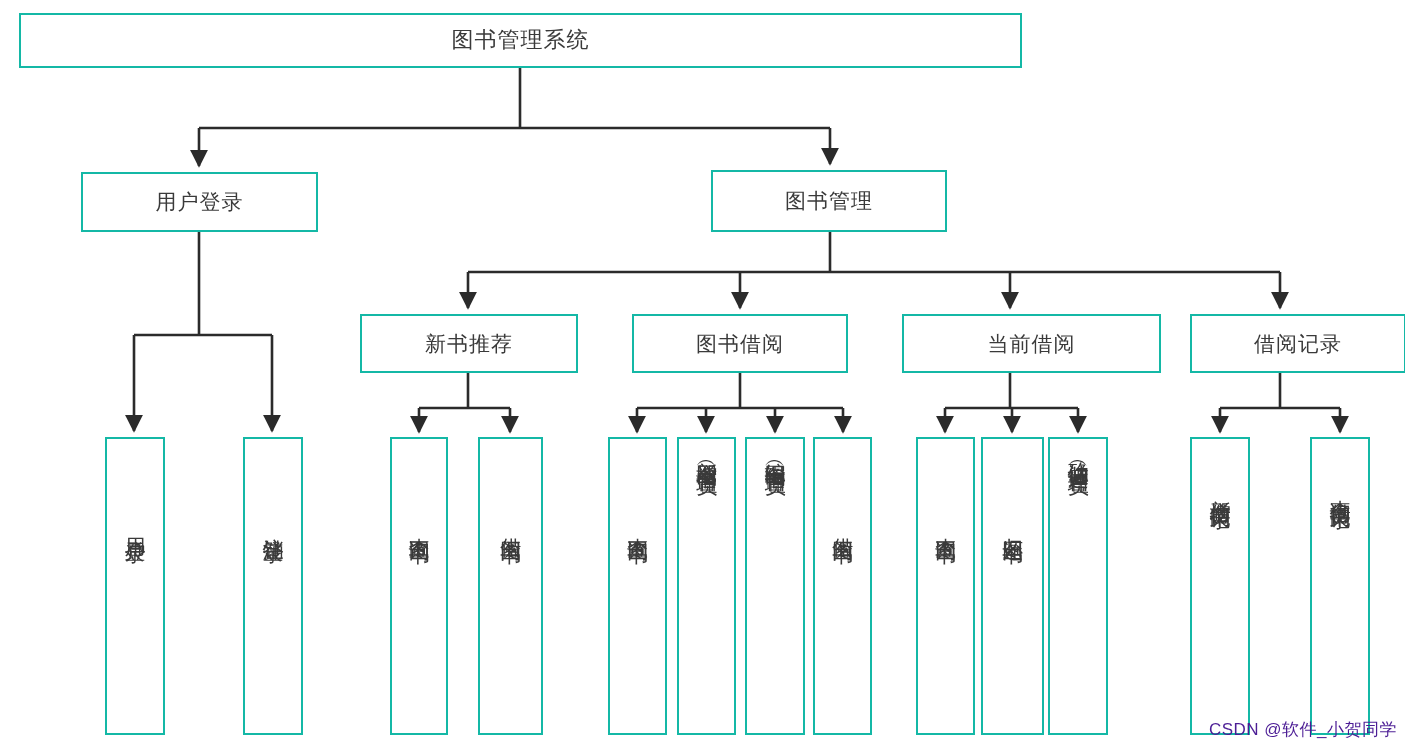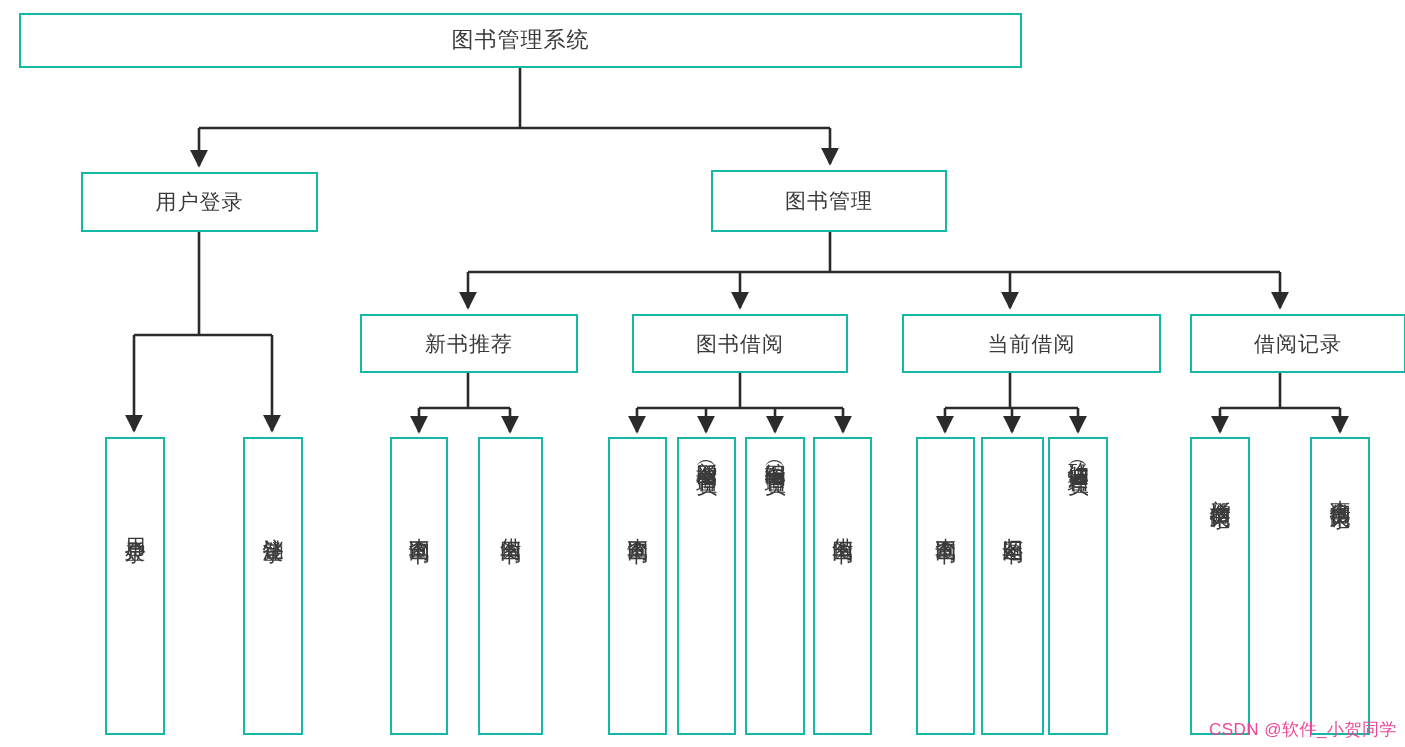--- a/index.html
+++ b/index.html
@@ -65,21 +65,21 @@
     margin-top: 2px;
   }
   .node.vert.nudge .vlabel {
     margin-top: 40px;
   }
   #watermark {
     position: absolute;
     right: 8px;
     bottom: 6px;
     font-size: 17px;
-    color: #ec4899;
+    color: #4c1d95;
     letter-spacing: 0.5px;
     z-index: 5;
     white-space: nowrap;
   }
 </style>
 </head>
 <body>
 
 <div id="diagram-root">
 

